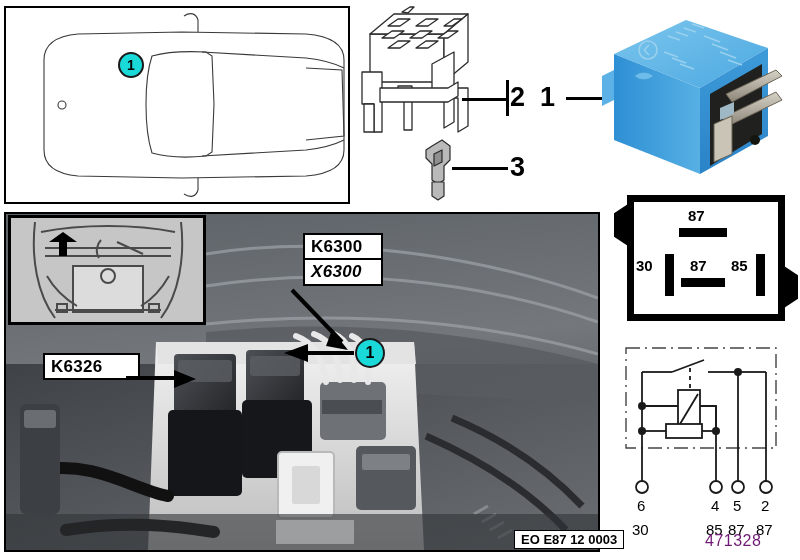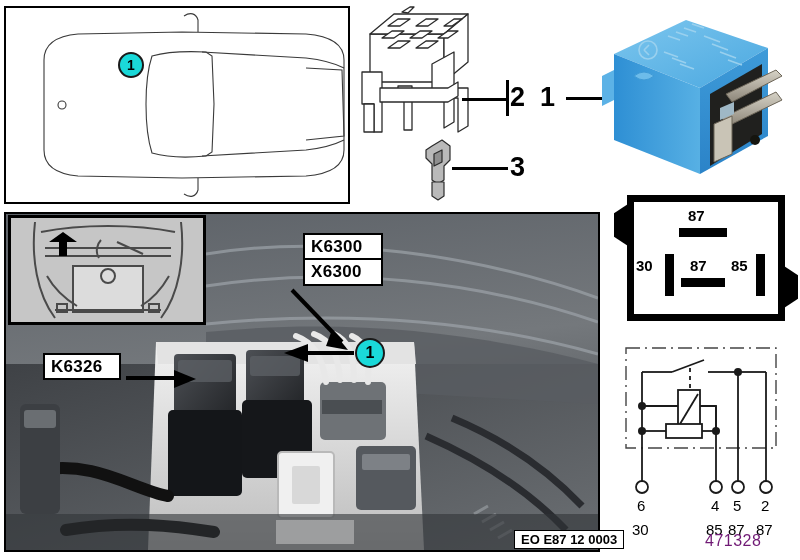--- a/index.html
+++ b/index.html
@@ -40,21 +40,21 @@
 
   
   #photo-main{left:4px;top:212px;width:596px;height:340px;
               border:2px solid #000;box-sizing:border-box;overflow:hidden;background:#8d8d8d;}
   #inset-engine{left:8px;top:215px;width:198px;height:110px;border:3px solid #000;
                 box-sizing:border-box;overflow:hidden;background:#c9c9c9;}
 
   
   .callout{position:absolute;border:2px solid #000;background:#fff;box-sizing:border-box;}
   .callout div{font-size:17px;font-weight:bold;padding:1px 6px;letter-spacing:.3px;line-height:1.25;}
-  .callout div+div{border-top:2px solid #000;}
+  .callout div+div{border-top:2px solid #000;font-style:italic;}
 
   .capbox{position:absolute;background:#fff;border:1px solid #000;
           font-size:13px;font-weight:bold;padding:1px 6px;margin-left:48px;}
 
   #doc-id{left:705px;top:532px;font-size:16px;color:#701a75;letter-spacing:.5px;}
 
   .arrow{position:absolute;}
 </style>
 </head>
 <body>
@@ -360,21 +360,21 @@
 
 <div class="callout" style="left:303px;top:233px;width:80px;">
   <div>K6300</div>
   <div>X6300</div>
 </div>
 <svg class="arrow" style="left:288px;top:288px;" width="80" height="72">
   <path d="M4 2 L54 54" stroke="#000" stroke-width="4" fill="none"></path>
   <path d="M44 42 L60 62 L38 58 Z" fill="#000"></path>
 </svg>
 
-<div class="callout" style="left:43px;top:353px;width:78px;">
+<div class="callout" style="left:43px;top:353px;width:97px;">
   <div>K6326</div>
 </div>
 <svg class="arrow" style="left:126px;top:368px;" width="74" height="24">
   <path d="M0 10 L52 10" stroke="#000" stroke-width="4" fill="none"></path>
   <path d="M48 2 L70 11 L48 20 Z" fill="#000"></path>
 </svg>
 
 <svg class="arrow" style="left:276px;top:342px;" width="82" height="24">
   <path d="M78 11 L30 11" stroke="#000" stroke-width="4" fill="none"></path>
   <path d="M32 2 L8 11 L32 20 Z" fill="#000"></path>

